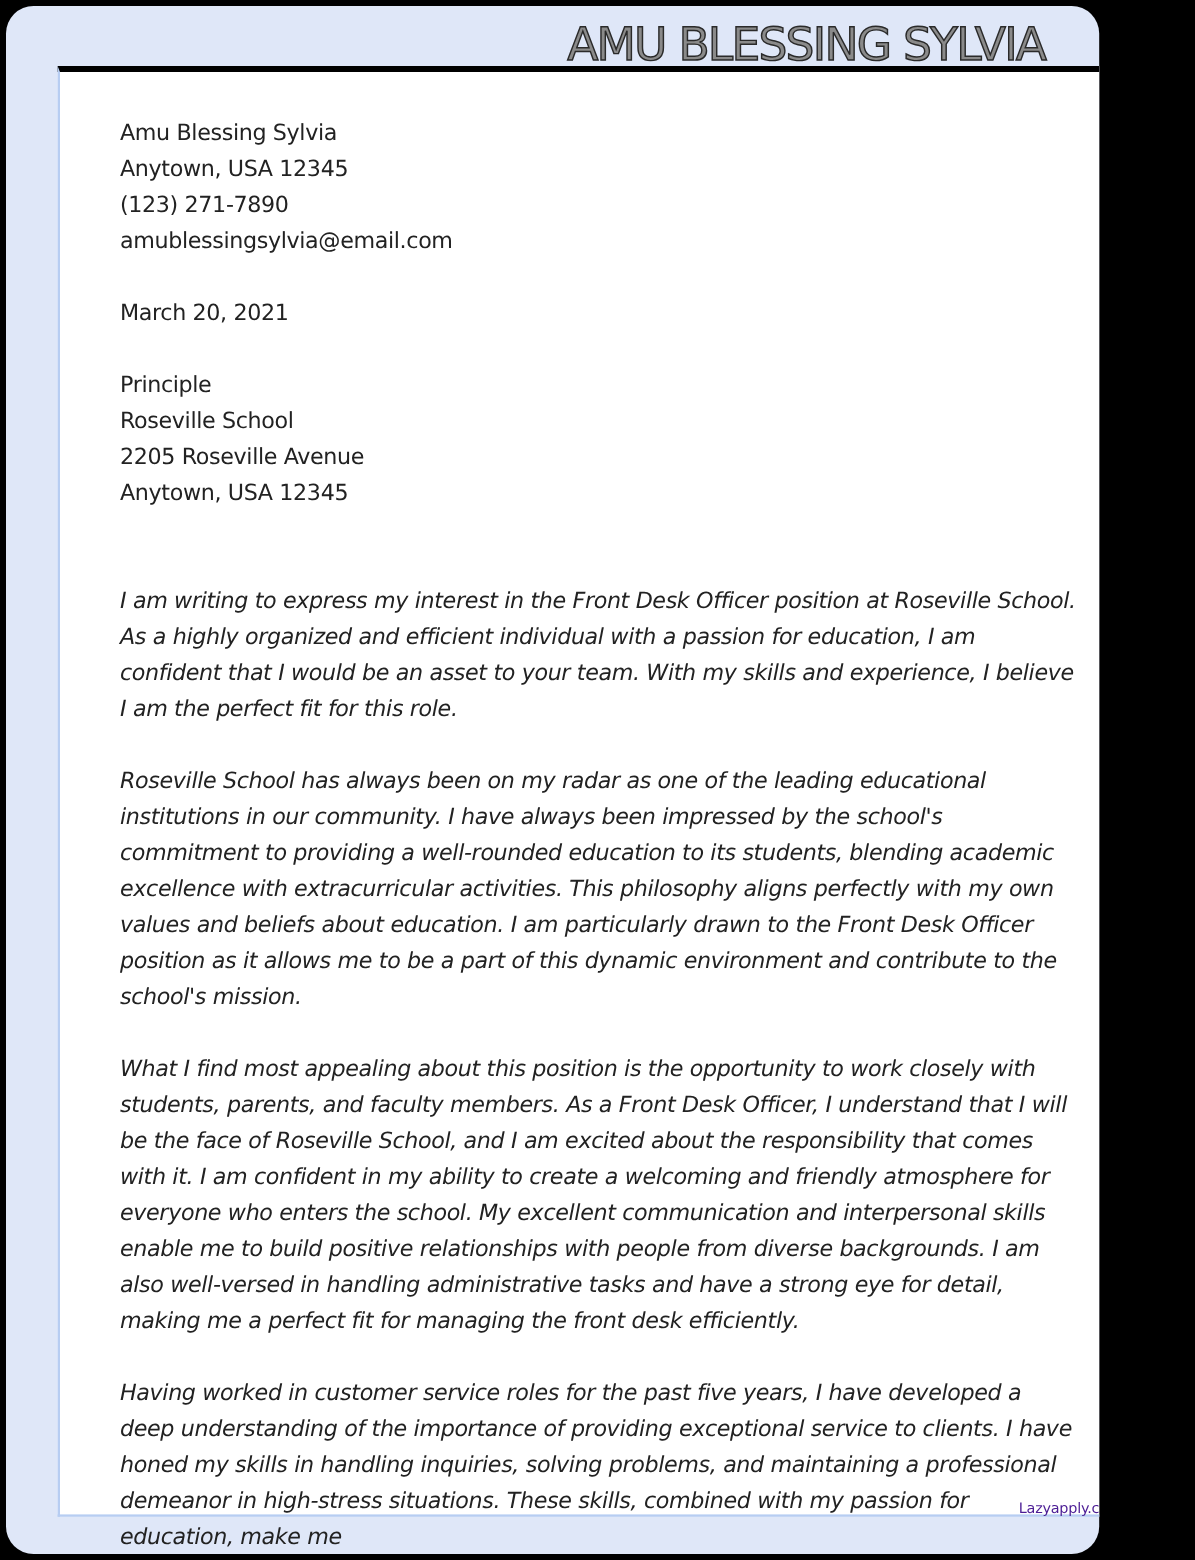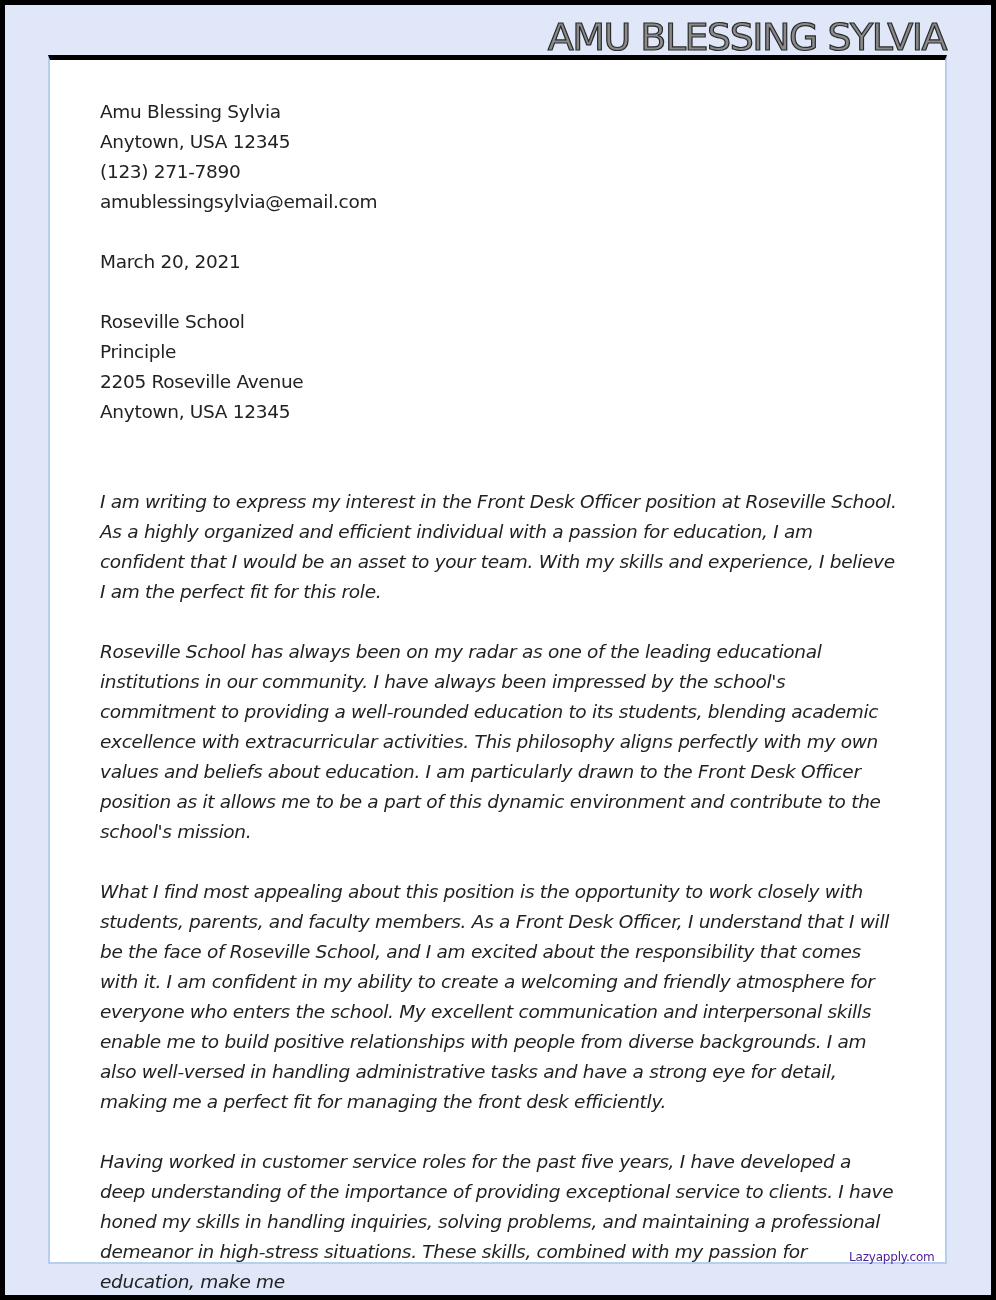--- a/index.html
+++ b/index.html
@@ -3,23 +3,24 @@
 <meta charset="utf-8">
 <style>
   html, body { margin: 0; padding: 0; }
   body {
     width: 996px; height: 1300px; overflow: hidden;
     background: #000;
     position: relative;
     font-family: "DejaVu Sans", sans-serif;
   }
   .frame {
-    position: absolute; left: 5px; top: 5px; width: 986px; height: 1290px;
+    position: absolute; left: 5px; top: 5px; width: 911px; height: 1290px;
     background: #dfe7f8;
     overflow: hidden;
+    border-radius: 23px;
   }
   .title {
     position: absolute; right: 45px; top: 10px;
     font-family: "DejaVu Sans", sans-serif;
     font-size: 38px; letter-spacing: -1.5px;
     color: #8a8a8a;
     -webkit-text-stroke: 1.2px #2a2a2a;
     line-height: 44px;
     white-space: nowrap;
     font-weight: normal;
@@ -56,22 +57,22 @@
     <div>
       <div class="line">Amu Blessing Sylvia</div>
       <div class="line">Anytown, USA 12345</div>
       <div class="line">(123) 271-7890</div>
       <div class="line">amublessingsylvia@email.com</div>
     </div>
     <div class="gap"></div>
     <div class="line">March 20, 2021</div>
     <div class="gap"></div>
     <div>
+      <div class="line">Principle</div>
       <div class="line">Roseville School</div>
-      <div class="line">Principle</div>
       <div class="line">2205 Roseville Avenue</div>
       <div class="line">Anytown, USA 12345</div>
     </div>
     <div class="gap"></div>
     <div class="gap"></div>
     <p>I am writing to express my interest in the Front Desk Officer position at Roseville School. As a highly organized and efficient individual with a passion for education, I am confident that I would be an asset to your team. With my skills and experience, I believe I am the perfect fit for this role.</p>
     <p>Roseville School has always been on my radar as one of the leading educational institutions in our community. I have always been impressed by the school's commitment to providing a well-rounded education to its students, blending academic excellence with extracurricular activities. This philosophy aligns perfectly with my own values and beliefs about education. I am particularly drawn to the Front Desk Officer position as it allows me to be a part of this dynamic environment and contribute to the school's mission.</p>
     <p>What I find most appealing about this position is the opportunity to work closely with students, parents, and faculty members. As a Front Desk Officer, I understand that I will be the face of Roseville School, and I am excited about the responsibility that comes with it. I am confident in my ability to create a welcoming and friendly atmosphere for everyone who enters the school. My excellent communication and interpersonal skills enable me to build positive relationships with people from diverse backgrounds. I am also well-versed in handling administrative tasks and have a strong eye for detail, making me a perfect fit for managing the front desk efficiently.</p>
     <p>Having worked in customer service roles for the past five years, I have developed a deep understanding of the importance of providing exceptional service to clients. I have honed my skills in handling inquiries, solving problems, and maintaining a professional demeanor in high-stress situations. These skills, combined with my passion for education, make me</p>
   </div>

